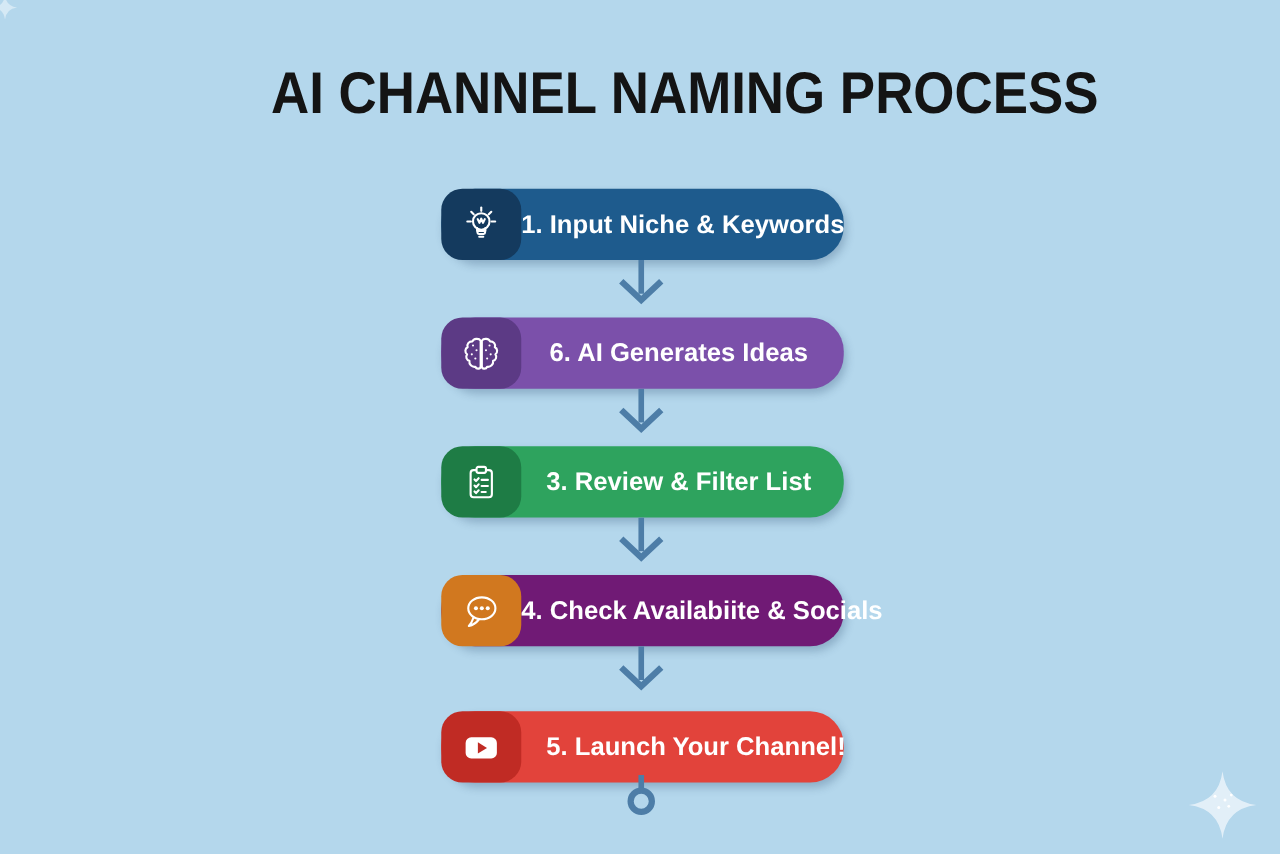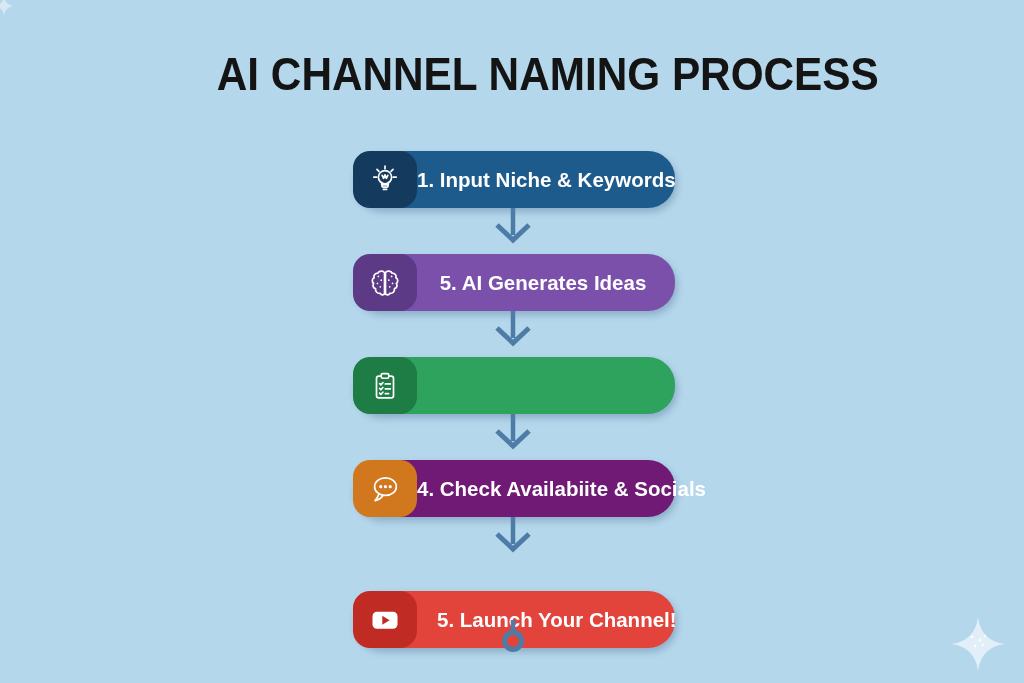--- a/index.html
+++ b/index.html
@@ -122,41 +122,42 @@
       <circle class="ic-fill" cx="11" cy="11" r="0.9"></circle>
         <circle class="ic-fill" cx="14" cy="15" r="0.9"></circle>
       <circle class="ic-fill" cx="10" cy="18.5" r="0.9"></circle>
         <circle class="ic-fill" cx="13" cy="22" r="0.9"></circle>
       <circle class="ic-fill" cx="25" cy="11" r="0.9"></circle>
         <circle class="ic-fill" cx="22" cy="15" r="0.9"></circle>
       <circle class="ic-fill" cx="26" cy="18.5" r="0.9"></circle>
         <circle class="ic-fill" cx="23" cy="22" r="0.9"></circle>
     </svg>
   </div>
-  <div class="step-label">5. AI Generates Ideas</div>
+  <div class="step-label">6. AI Generates Ideas</div>
 </div>
 
 <svg class="connector" style="top:311px" width="44" height="46" viewBox="0 0 44 46">
   <line x1="22" y1="0" x2="22" y2="27" stroke="currentColor" stroke-width="4.5"></line>
   <polyline points="6,17 22,32 38,17" fill="none" stroke="currentColor" stroke-width="5"></polyline>
 </svg>
 
 <div class="step" style="top: 357px; background: rgb(46, 163, 94);">
   <div class="icon-box" style="background: rgb(30, 124, 69);">
     <svg width="34" height="34" viewBox="0 0 36 36">
       <path class="ic" d="M13.5,7.5 h-2 a2.5,2.5 0 0 0 -2.5,2.5 v18 a2.5,2.5 0 0 0 2.5,2.5 h13 a2.5,2.5 0 0 0 2.5,-2.5 v-18 a2.5,2.5 0 0 0 -2.5,-2.5 h-2"></path>
       <rect class="ic" x="14" y="4.8" width="8" height="5" rx="1.5"></rect>
       <polyline class="ic" stroke-width="1.5" points="12.3,15.4 13.6,16.8 15.8,14.4"></polyline>
       <line class="ic" stroke-width="1.5" x1="18.3" y1="15.8" x2="23.6" y2="15.8"></line>
       <polyline class="ic" stroke-width="1.5" points="12.3,20.6 13.6,22 15.8,19.6"></polyline>
       <line class="ic" stroke-width="1.5" x1="18.3" y1="21" x2="23.6" y2="21"></line>
       <polyline class="ic" stroke-width="1.5" points="12.3,25.6 13.6,27 15.8,24.6"></polyline>
       <line class="ic" stroke-width="1.5" x1="18.3" y1="26" x2="21.8" y2="26"></line>
     </svg>
   </div>
+  <div class="step-label">3. Review &amp; Filter List</div>
 </div>
 
 <svg class="connector" style="top:414px" width="44" height="46" viewBox="0 0 44 46">
   <line x1="22" y1="0" x2="22" y2="27" stroke="currentColor" stroke-width="4.5"></line>
   <polyline points="6,17 22,32 38,17" fill="none" stroke="currentColor" stroke-width="5"></polyline>
 </svg>
 
 <div class="step" style="top: 460px; background: #701a75;">
   <div class="icon-box" style="background: rgb(209, 120, 31);">
     <svg width="34" height="34" viewBox="0 0 36 36">
@@ -168,21 +169,21 @@
     </svg>
   </div>
   <div class="step-label">4. Check Availabiite &amp; Socials</div>
 </div>
 
 <svg class="connector" style="top:517px" width="44" height="46" viewBox="0 0 44 46">
   <line x1="22" y1="0" x2="22" y2="27" stroke="currentColor" stroke-width="4.5"></line>
   <polyline points="6,17 22,32 38,17" fill="none" stroke="currentColor" stroke-width="5"></polyline>
 </svg>
 
-<div class="step" style="top: 591px; background: rgb(226, 67, 59); gap: 20px;">
+<div class="step" style="top: 569px; background: rgb(226, 67, 59); gap: 20px;">
   <div class="icon-box" style="background: rgb(192, 43, 36);">
     <svg width="36" height="36" viewBox="0 0 36 36">
       <rect class="ic-fill" x="5.5" y="9.8" width="25" height="17" rx="4.5"></rect>
       <path class="fill-iconbg" d="M15.3,13.8 L22.6,18.3 L15.3,22.8 Z" style="fill: rgb(192, 43, 36);"></path>
     </svg>
   </div>
   <div class="step-label">5. Launch Your Channel!</div>
 </div>
 
 <svg class="terminal" width="30" height="44" viewBox="0 0 30 44">

